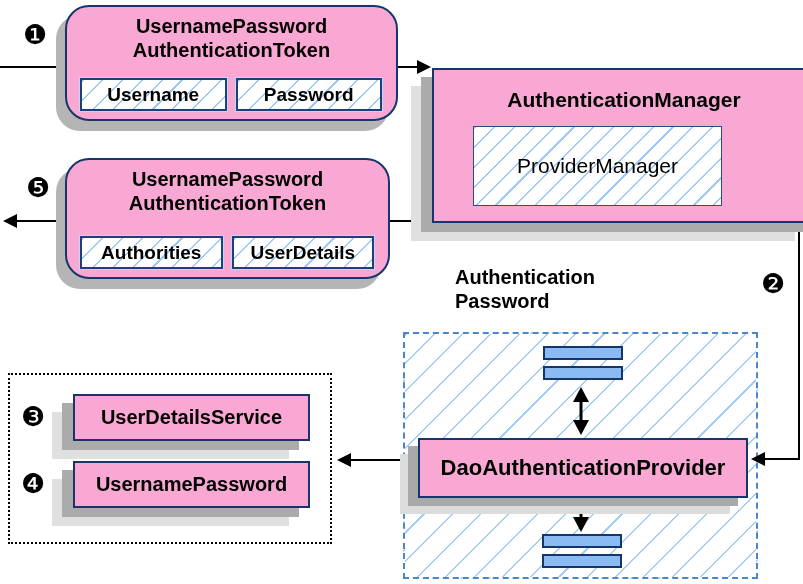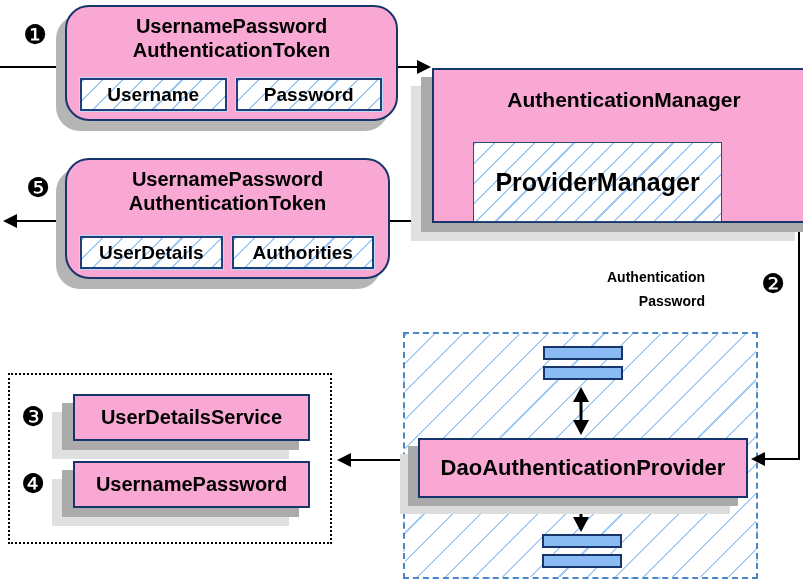--- a/index.html
+++ b/index.html
@@ -46,24 +46,24 @@
   }
   
   #token-request{left:65px;top:5px;width:333px;height:116px;}
   #token-response{left:65px;top:158px;width:325px;height:121px;}
   #auth-manager{left:432px;top:68px;width:384px;height:155px;}
   #auth-manager .mgr-title{text-align:center;font-weight:bold;font-size:21px;margin-top:18px;}
   #provider-manager{
     position:absolute;left:39px;top:56px;width:249px;height:80px;
     border:1.5px solid #2a4a80;box-sizing:border-box;
     display:flex;align-items:center;justify-content:center;
-    font-weight:bold;font-size:25px;margin-top:16px;
+    font-weight:normal;font-size:21px;
   }
-  #providers-label{left:455px;top:265px;width:250px;text-align:right;
-    font-weight:bold;font-size:14px;line-height:24px;z-index:10;}
+  #providers-label{left:455px;top:265px;width:250px;text-align:left;
+    font-weight:bold;font-size:20px;line-height:24px;z-index:10;}
   #providers-box{left:403px;top:332px;width:355px;height:247px;
     border:2px dashed #4d86c6;box-sizing:border-box;z-index:2;}
   .bar{width:80px;height:14px;background:#8abbf3;border:2px solid #16356b;box-sizing:border-box;z-index:10;}
   #bar-1{left:543px;top:346px;}
   #bar-2{left:543px;top:366px;}
   #bar-3{left:542px;top:534px;}
   #bar-4{left:542px;top:554px;}
   #dao-box{
     left:418px;top:438px;width:330px;height:60px;
     display:flex;align-items:center;justify-content:center;
@@ -141,22 +141,22 @@
     <div class="mgr-title">AuthenticationManager</div>
     <div id="provider-manager" class="hatch-sm">ProviderManager</div>
   </div>
 
   <div id="token-response" class="abs node blue-box round-box">
     <div class="token-title">
       <div>UsernamePassword</div>
       <div>AuthenticationToken</div>
     </div>
     <div class="fields" style="top:76px">
+      <div class="field hatch-sm">Authorities</div>
       <div class="field hatch-sm">UserDetails</div>
-      <div class="field hatch-sm">Authorities</div>
     </div>
   </div>
 
   <div id="providers-label" class="abs">
     <div>Authentication</div>
     <div>Password</div>
   </div>
 
   <div id="providers-box" class="abs hatch-lg"></div>
 

